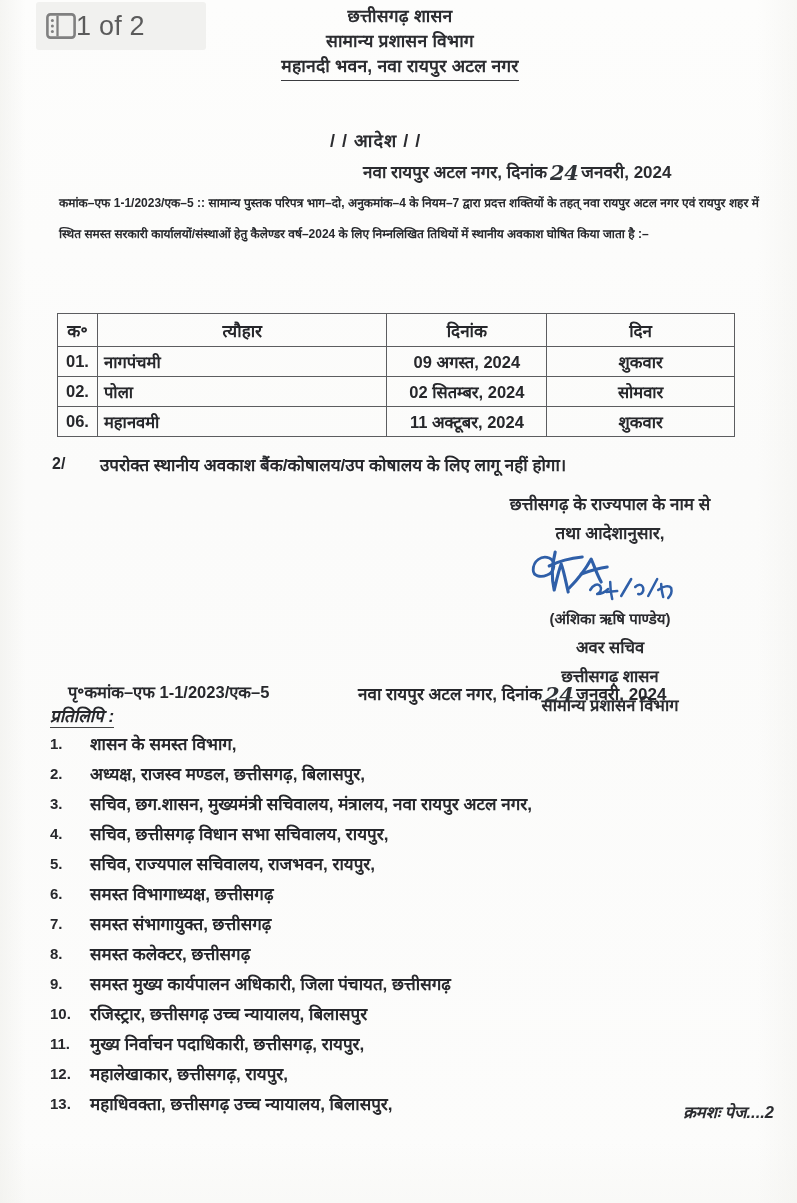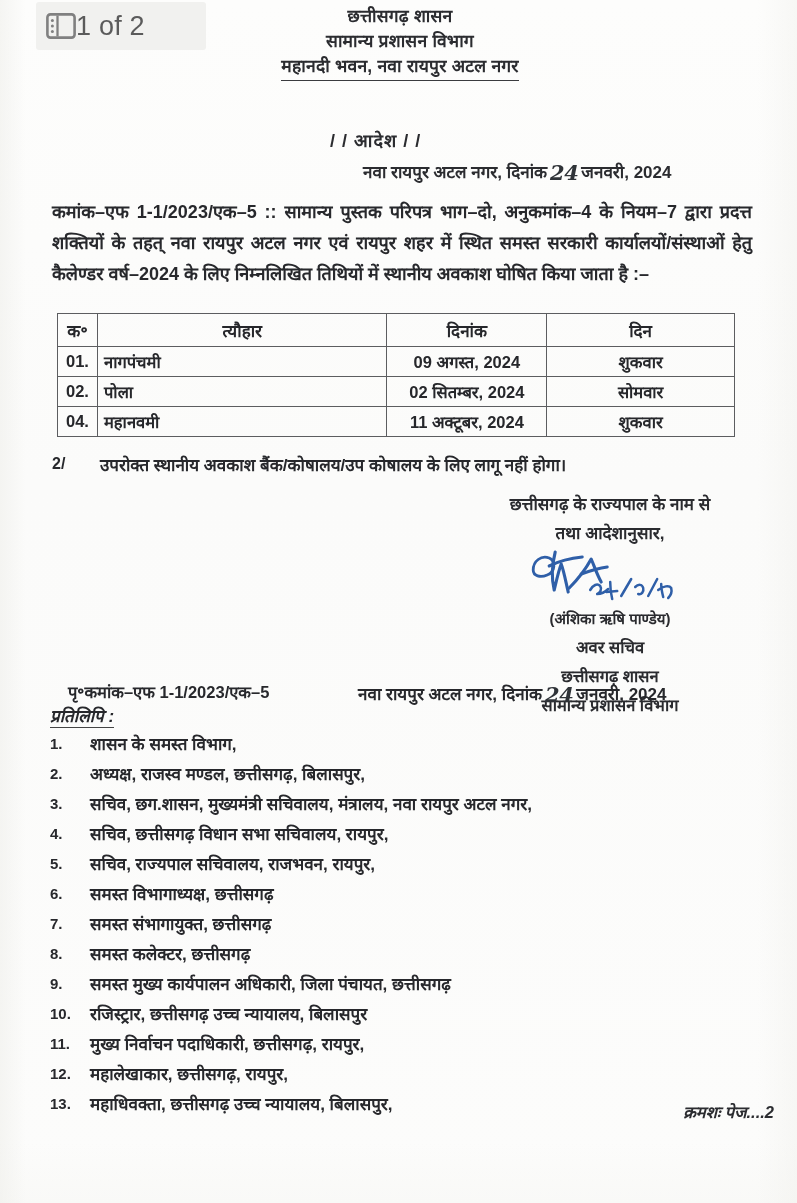--- a/index.html
+++ b/index.html
@@ -120,30 +120,29 @@
     font-size: 21px;
     font-style: italic;
     letter-spacing: -.5px;
     padding: 0 3px;
     position: relative;
     top: 2px;
   }
 
   
   #body-para {
-    left: 52px;
+    left: 59px;
     top: 188px;
     width: 700px;
-    font-size: 18px;
+    font-size: 12px;
     line-height: 31px;
     font-weight: 700;
     color: #27282c;
     text-align: justify;
     text-justify: inter-word;
-    margin-top: 9px;
   }
 
   
   #holiday-table {
     position: absolute;
     left: 57px;
     top: 313px;
     width: 678px;
     border-collapse: collapse;
     z-index: 3;
@@ -343,21 +342,21 @@
       <td class="date">09 अगस्त, 2024</td>
       <td class="day">शुकवार</td>
     </tr>
     <tr>
       <td class="sno">02.</td>
       <td class="fest">पोला</td>
       <td class="date">02 सितम्बर, 2024</td>
       <td class="day">सोमवार</td>
     </tr>
     <tr>
-      <td class="sno">04.</td>
+      <td class="sno">06.</td>
       <td class="fest">महानवमी</td>
       <td class="date">11 अक्टूबर, 2024</td>
       <td class="day">शुकवार</td>
     </tr>
   </tbody>
 </table>
 
 <div class="doc hindi" id="clause2-num">2/</div>
 <div class="doc hindi" id="clause2-text">उपरोक्त स्थानीय अवकाश बैंक/कोषालय/उप कोषालय के लिए लागू नहीं होगा।</div>
 

